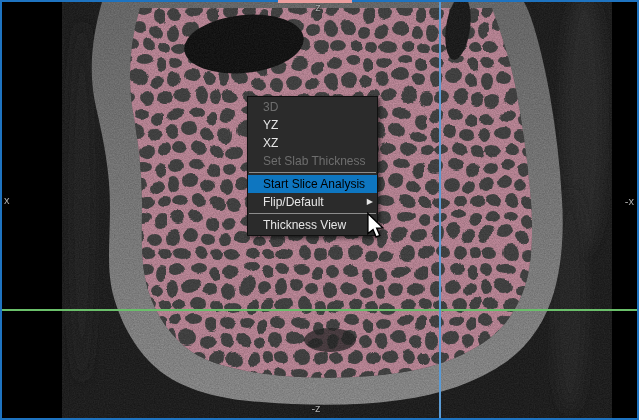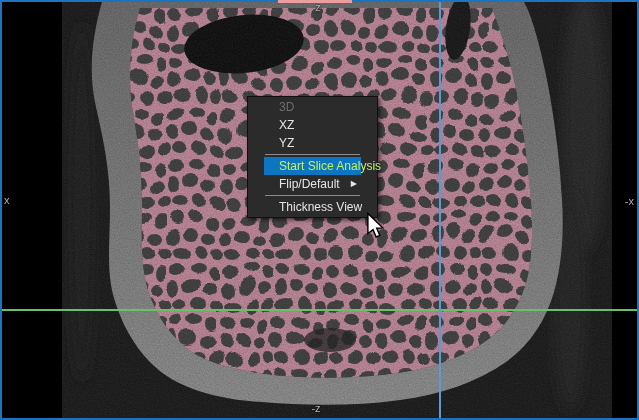--- a/index.html
+++ b/index.html
@@ -36,32 +36,32 @@
   }
   .axis-top    { left:306px; top:1px;  width:24px; text-align:center; }
   .axis-bottom { left:300px; top:402px; width:32px; text-align:center; }
   .axis-left   { left:4px;  top:194px; }
   .axis-right  { left:618px; top:195px; width:16px; text-align:right; }
 
   .context-menu {
     position:absolute; left:247px; top:96px; width:131px; z-index:5;
     background: var(--menu-bg);
     border:1px solid var(--menu-border);
-    padding:1px 16px;
+    padding:1px 0;
     font-size:12px;
     color: var(--menu-text);
     box-shadow: 2px 2px 4px rgba(0,0,0,0.6);
   }
   .menu-item {
     position:relative; height:18px; line-height:18px;
     padding-left:15px; padding-right:6px;
     white-space:nowrap; cursor:default;
   }
   .menu-item.disabled { color: var(--menu-text-disabled); }
-  .menu-item.highlighted { background: var(--highlight-blue); color:#bef264; }
+  .menu-item.highlighted { background: var(--highlight-blue); color:#000000; }
   .menu-separator {
     height:1px; background: var(--menu-separator); margin:2px 1px;
   }
   .submenu-arrow {
     position:absolute; right:4px; top:0; font-size:8px; line-height:18px;
   }
   .cursor { position:absolute; left:366px; top:212px; z-index:6; pointer-events:none; }
 </style>
 </head>
 <body>
@@ -149,22 +149,23 @@
 
   <div class="border-frame"></div>
 
   <div class="axis-label axis-top">z</div>
   <div class="axis-label axis-bottom">-z</div>
   <div class="axis-label axis-left">x</div>
   <div class="axis-label axis-right">-x</div>
 
   <div class="context-menu">
     <div class="menu-item disabled">3D</div>
+    <div class="menu-item">YZ</div>
     <div class="menu-item">XZ</div>
-    <div class="menu-item">YZ</div>
+    <div class="menu-item disabled">Set Slab Thickness</div>
     <div class="menu-separator"></div>
     <div class="menu-item highlighted">Start Slice Analysis</div>
     <div class="menu-item">
       <span>Flip/Default</span>
       <span class="submenu-arrow">▶</span>
     </div>
     <div class="menu-separator"></div>
     <div class="menu-item">Thickness View</div>
   </div>
 

